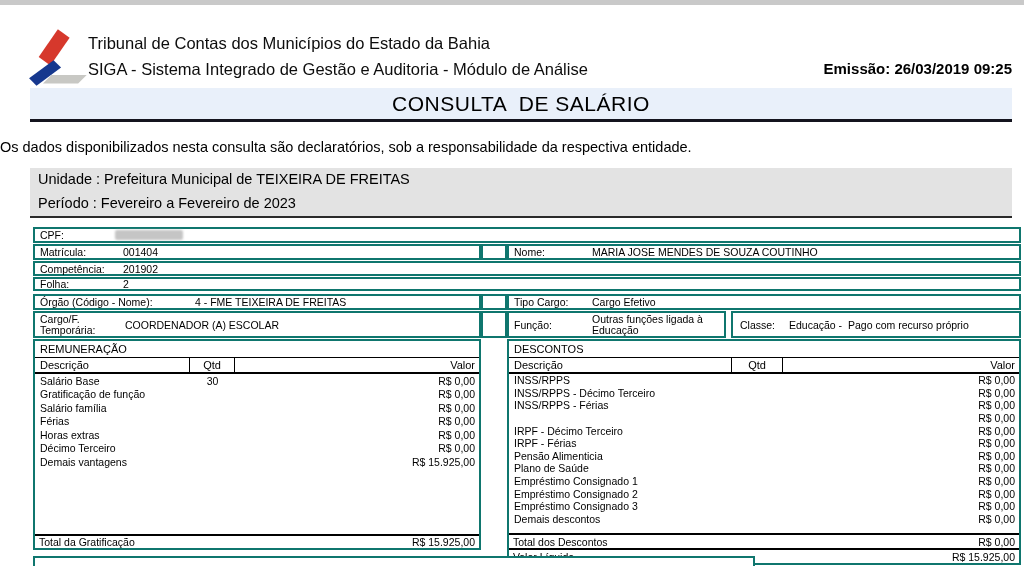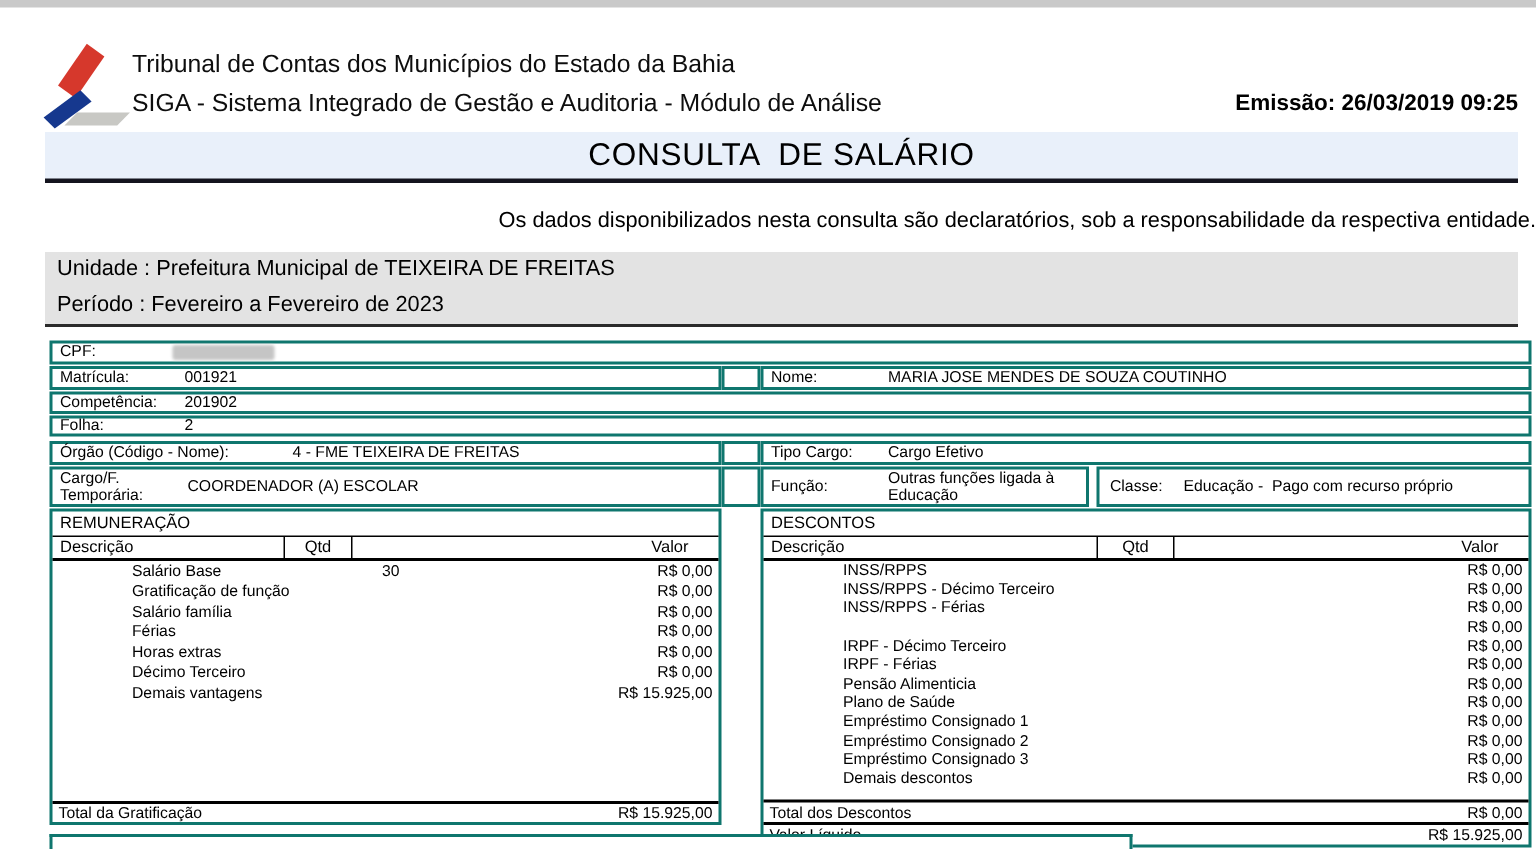--- a/index.html
+++ b/index.html
@@ -5,35 +5,35 @@
   html,body{margin:0;padding:0;background:#fff;}
   body{width:1024px;height:566px;position:relative;overflow:hidden;
        font-family:"Liberation Sans","DejaVu Sans",sans-serif;color:#000;}
   .abs{position:absolute;}
   .topstrip{left:0;top:0;width:1024px;height:5px;background:#c9c9c9;}
   .orgline{left:88px;font-size:16.5px;color:#0d0d0d;white-space:nowrap;}
   .emission{right:12px;top:60px;font-size:15px;font-weight:bold;white-space:nowrap;}
   .titlebar{left:30px;top:88px;width:982px;height:31px;background:#e9f0fa;
             border-bottom:3px solid #14141e;display:flex;align-items:center;justify-content:center;}
   .titlebar span{font-size:21px;letter-spacing:.5px;white-space:pre;}
-  .disclaimer{left:0;top:139px;width:1024px;text-align:right;font-size:14.5px;}
+  .disclaimer{left:0;top:139px;width:1024px;text-align:left;font-size:14.5px;}
   .grayblock{left:30px;top:168px;width:982px;height:50px;background:#e3e3e3;border-bottom:2px solid #2b2b2b;box-sizing:border-box;}
   .grayline{position:absolute;left:8px;font-size:14.5px;white-space:nowrap;text-align:center;}
   .box{position:absolute;border:2px solid #0f766e;box-sizing:border-box;background:#fff;}
   .lbl,.val{position:absolute;top:50%;transform:translateY(-50%);font-size:10.5px;line-height:11px;white-space:nowrap;}
   .blur{position:absolute;top:50%;transform:translateY(-50%);background:#c5c5c5;border-radius:2px;filter:blur(1.2px);}
   .section{display:flex;flex-direction:column;}
   .sec-title{height:17px;border-bottom:1px solid #000;font-size:11px;display:flex;align-items:center;padding-left:5px;box-sizing:border-box;flex:0 0 auto;}
   .thead{display:flex;height:16px;border-bottom:2px solid #000;box-sizing:border-box;flex:0 0 auto;font-size:11px;}
   .th{display:flex;align-items:center;box-sizing:border-box;}
   .th-desc{padding-left:5px;border-right:1.5px solid #000;}
   .th-qtd{justify-content:center;border-right:1.5px solid #000;}
-  .th-val{flex:1;justify-content:flex-end;padding-right:20px;}
+  .th-val{flex:1;justify-content:flex-end;padding-right:4px;}
   .tbody{display:flex;flex-direction:column;flex:1 1 auto;overflow:hidden;}
-  .trow{display:flex;align-items:center;font-size:10.5px;flex:0 0 auto;padding-left:48px;}
+  .trow{display:flex;align-items:center;font-size:10.5px;flex:0 0 auto;}
   .td-desc{padding-left:5px;box-sizing:border-box;white-space:nowrap;}
   .td-qtd{text-align:center;box-sizing:border-box;}
   .td-val{flex:1;text-align:right;padding-right:4px;box-sizing:border-box;white-space:nowrap;}
   .total-row{display:flex;align-items:center;border-top:2px solid #000;font-size:10.5px;flex:0 0 auto;box-sizing:border-box;}
   .total-lbl{padding-left:4px;white-space:nowrap;}
   .total-val{flex:1;text-align:right;padding-right:4px;white-space:nowrap;}
 </style>
 </head>
 <body>
 
@@ -61,21 +61,21 @@
     <div class="grayline" style="top:27px">Período : Fevereiro a Fevereiro de 2023</div>
   </div>
 
   <div class="box" style="left:33px;top:227px;width:988px;height:16px">
     <span class="lbl" style="left:5px">CPF:</span>
     <span class="blur" style="left:80px;width:68px;height:10px"></span>
   </div>
 
   <div class="box" style="left:33px;top:244px;width:448px;height:16px">
     <span class="lbl" style="left:5px">Matrícula:</span>
-    <span class="val" style="left:88px">001921</span>
+    <span class="val" style="left:88px">001404</span>
   </div>
   <div class="box" style="left:481px;top:244px;width:26px;height:16px"></div>
   <div class="box" style="left:507px;top:244px;width:514px;height:16px">
     <span class="lbl" style="left:5px">Nome:</span>
     <span class="val" style="left:83px">MARIA JOSE MENDES DE SOUZA COUTINHO</span>
   </div>
 
   <div class="box" style="left:33px;top:261px;width:988px;height:15px">
     <span class="lbl" style="left:5px">Competência:</span>
     <span class="val" style="left:88px">201902</span>

